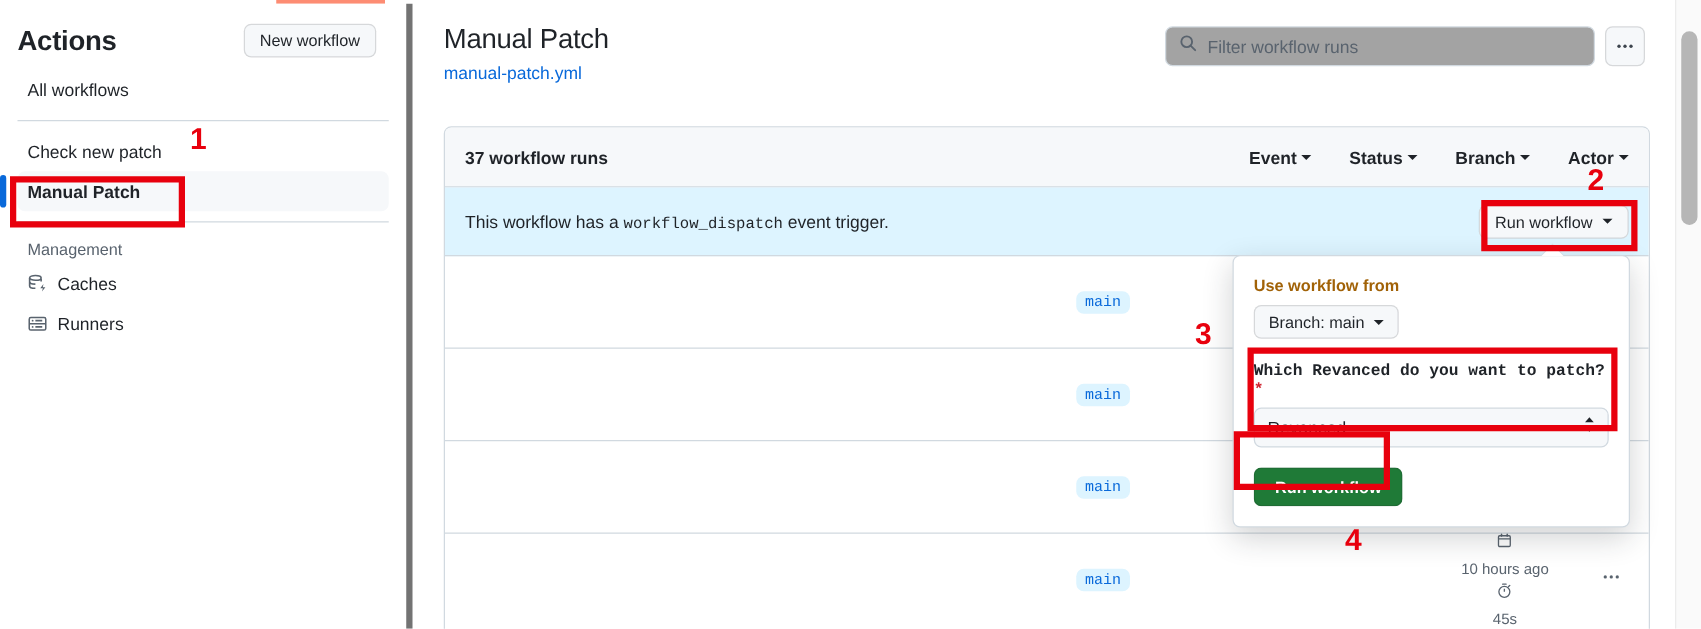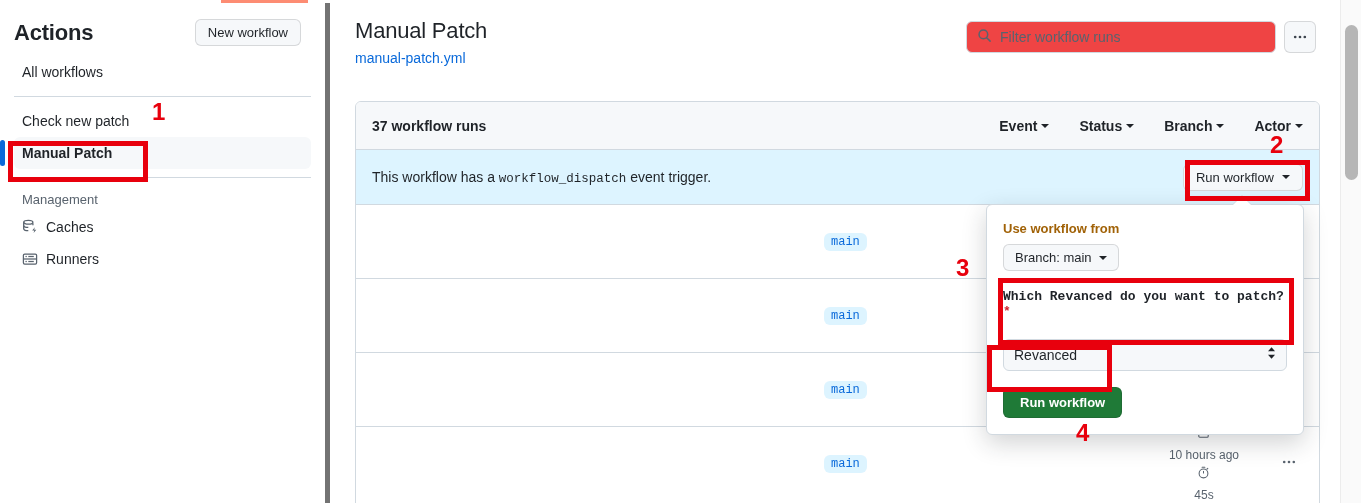--- a/index.html
+++ b/index.html
@@ -44,22 +44,22 @@
   .side-item .sicon { width: 16px; height: 16px; display: inline-flex; align-items: center; justify-content: center; color: #59636e; flex: 0 0 16px; }
 
   
   .main { position: absolute; left: 331px; top: 3px; width: 1009px; height: 500px; background: #ffffff; }
   .main-head { padding: 14px 24px 0 24px; display: flex; justify-content: space-between; align-items: flex-start; }
   .page-title { font-size: 22px; font-weight: 400; color: #1f2328; letter-spacing: -.2px; line-height: 1.3; }
   .page-sub { font-size: 14px; color: #0969da; margin-top: 4px; cursor: pointer; }
   .head-right { display: flex; align-items: center; gap: 8px; margin-top: 4px; }
   .filter-box {
     display: flex; align-items: center; gap: 8px;
-    width: 310px; height: 32px; padding: 0 10px;
-    background: #ef4444; border: 1px solid #d1d9e0; border-radius: 6px;
+    width: 344px; height: 32px; padding: 0 10px;
+    background: #a3a3a3; border: 1px solid #d1d9e0; border-radius: 6px;
   }
   .filter-box input {
     border: 0; outline: 0; font-size: 14px; width: 100%;
     color: #1f2328; background: transparent; font-family: inherit;
   }
   .filter-box input::placeholder { color: #59636e; }
   .kebab-btn {
     width: 32px; height: 32px; border: 1px solid rgba(31,35,40,.15); border-radius: 6px;
     background: #f6f8fa; display: flex; align-items: center; justify-content: center;
     cursor: pointer; color: #3d444d;
@@ -91,21 +91,21 @@
     background: #f6f8fa; border: 1px solid rgba(31,35,40,.15); border-radius: 6px;
     font-size: 13px; color: #1f2328; padding: 5px 12px; cursor: pointer; font-family: inherit;
   }
 
   .run-row {
     position: relative; height: 74px; border-bottom: 1px solid #d1d9e0;
     display: flex; align-items: center;
   }
   .run-row:last-child { border-bottom: 0; }
   .branch-badge {
-    position: absolute; left: 468px; top: 50%; transform: translateY(-50%);
+    position: absolute; left: 505px; top: 50%; transform: translateY(-50%);
     background: #ddf4ff; color: #0969da; border-radius: 6px;
     padding: 2px 7px; font-family: "Liberation Mono", monospace; font-size: 12px;
   }
   .meta { position: absolute; right: 80px; top: 50%; transform: translateY(-50%);
     font-size: 12px; color: #59636e; display: flex; flex-direction: column; gap: 4px; }
   .meta .line { display: flex; align-items: center; gap: 6px; white-space: nowrap; flex-direction: column; }
   .row-kebab { position: absolute; right: 22px; top: 50%; transform: translateY(-50%); color: #59636e; cursor: pointer; }
 
   
   .popover {
@@ -123,21 +123,21 @@
   .branch-select {
     display: inline-flex; align-items: center; gap: 7px;
     background: #f6f8fa; border: 1px solid rgba(31,35,40,.15); border-radius: 6px;
     font-size: 13px; color: #1f2328; padding: 5px 11px; cursor: pointer; font-family: inherit;
   }
   .input-label {
     font-family: "Liberation Mono", monospace; font-size: 13px; font-weight: 700;
     color: #1f2328; margin-top: 18px; display: block;
   }
   .req { color: #cf222e; }
-  .select-wrap { position: relative; margin-top: 20px; }
+  .select-wrap { position: relative; margin-top: 7px; }
   .select-wrap select {
     -webkit-appearance: none; appearance: none;
     width: 100%; height: 32px; padding: 0 28px 0 10px;
     border: 1px solid #d1d9e0; border-radius: 6px; background: #f6f8fa;
     font-size: 14px; color: #1f2328; font-family: inherit; cursor: pointer;
   }
   .sel-arrows { position: absolute; right: 10px; top: 50%; transform: translateY(-50%); pointer-events: none; color: #1f2328; }
   .green-btn {
     margin-top: 16px; background: #1f7a37; color: #ffffff; border: 1px solid rgba(31,35,40,.15);
     border-radius: 6px; font-size: 13px; font-weight: 600; padding: 7px 16px;

